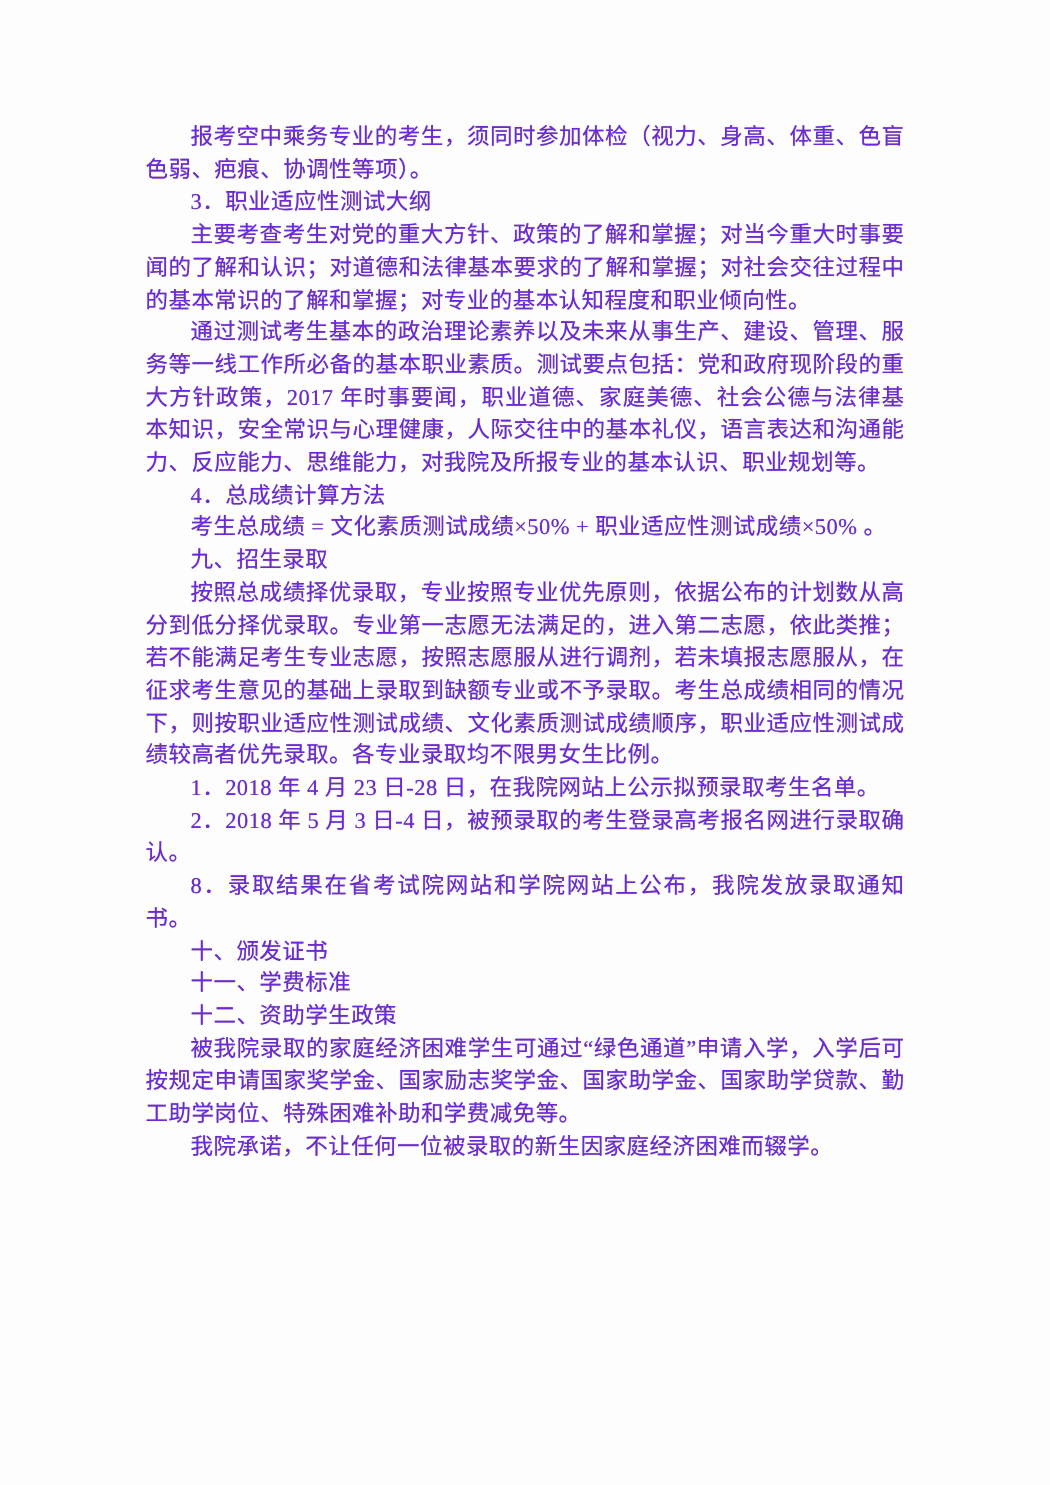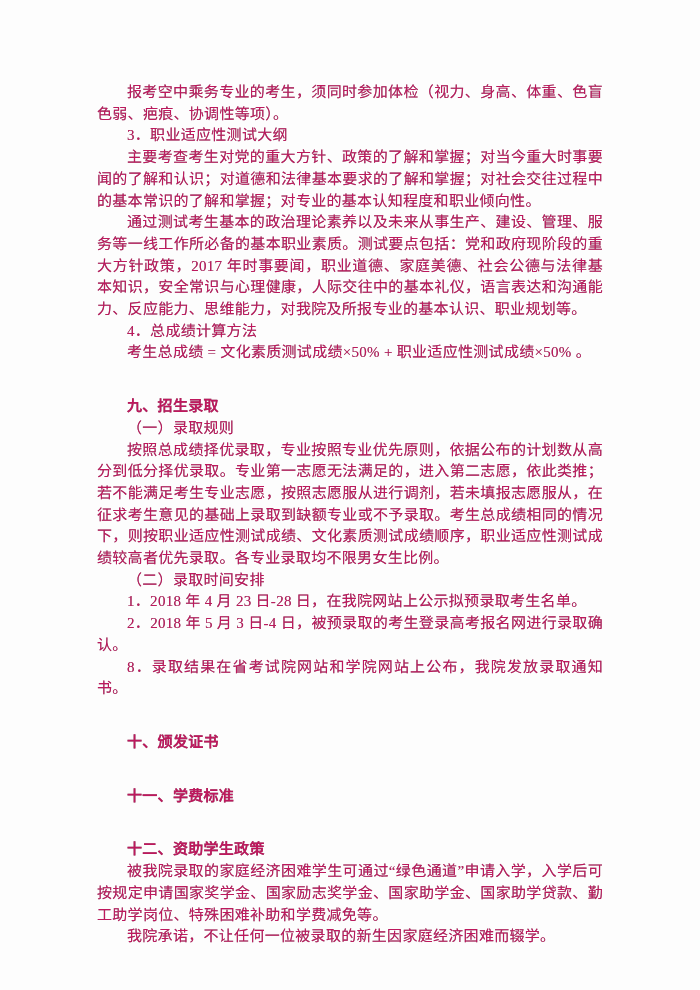--- a/index.html
+++ b/index.html
@@ -14,53 +14,50 @@
     margin: 0 auto;
     background: #fdfdfd;
     overflow: hidden;
     font-family: "Liberation Serif", "DejaVu Serif", serif;
   }
   .doc {
     position: absolute;
     top: 82px;
     left: 97px;
     width: 506px;
-    color: #be185d;
+    color: #6d28d9;
     font-size: 15px;
     line-height: 21.7px;
     letter-spacing: 0.3px;
     text-align: justify;
     text-shadow: 0 0 0.6px rgba(45,45,45,0.55);
   }
   .doc p {
     margin: 0;
     padding: 0;
     text-indent: 2em;
   }
   .doc p.heading {
-    font-weight: bold;
-    margin-top: 32px;
+    font-weight: normal;
   }
 </style>
 </head>
 <body>
 
 <div class="page">
   <div class="doc">
 
   <p class="body">报考空中乘务专业的考生，须同时参加体检（视力、身高、体重、色盲色弱、疤痕、协调性等项）。</p>
       <p class="body">3．职业适应性测试大纲</p>
       <p class="body">主要考查考生对党的重大方针、政策的了解和掌握；对当今重大时事要闻的了解和认识；对道德和法律基本要求的了解和掌握；对社会交往过程中的基本常识的了解和掌握；对专业的基本认知程度和职业倾向性。</p>
       <p class="body">通过测试考生基本的政治理论素养以及未来从事生产、建设、管理、服务等一线工作所必备的基本职业素质。测试要点包括：党和政府现阶段的重大方针政策，2017 年时事要闻，职业道德、家庭美德、社会公德与法律基本知识，安全常识与心理健康，人际交往中的基本礼仪，语言表达和沟通能力、反应能力、思维能力，对我院及所报专业的基本认识、职业规划等。</p>
       <p class="body">4．总成绩计算方法</p>
       <p class="body">考生总成绩 = 文化素质测试成绩×50% + 职业适应性测试成绩×50% 。</p>
       <p class="heading">九、招生录取</p>
-      <p class="body">（一）录取规则</p>
       <p class="body">按照总成绩择优录取，专业按照专业优先原则，依据公布的计划数从高分到低分择优录取。专业第一志愿无法满足的，进入第二志愿，依此类推；若不能满足考生专业志愿，按照志愿服从进行调剂，若未填报志愿服从，在征求考生意见的基础上录取到缺额专业或不予录取。考生总成绩相同的情况下，则按职业适应性测试成绩、文化素质测试成绩顺序，职业适应性测试成绩较高者优先录取。各专业录取均不限男女生比例。</p>
-      <p class="body">（二）录取时间安排</p>
       <p class="body">1．2018 年 4 月 23 日-28 日，在我院网站上公示拟预录取考生名单。</p>
       <p class="body">2．2018 年 5 月 3 日-4 日，被预录取的考生登录高考报名网进行录取确认。</p>
       <p class="body">8．录取结果在省考试院网站和学院网站上公布，我院发放录取通知书。</p>
       <p class="heading">十、颁发证书</p>
       <p class="heading">十一、学费标准</p>
       <p class="heading">十二、资助学生政策</p>
       <p class="body">被我院录取的家庭经济困难学生可通过“绿色通道”申请入学，入学后可按规定申请国家奖学金、国家励志奖学金、国家助学金、国家助学贷款、勤工助学岗位、特殊困难补助和学费减免等。</p>
       <p class="body">我院承诺，不让任何一位被录取的新生因家庭经济困难而辍学。</p>
     </div>
 </div>

